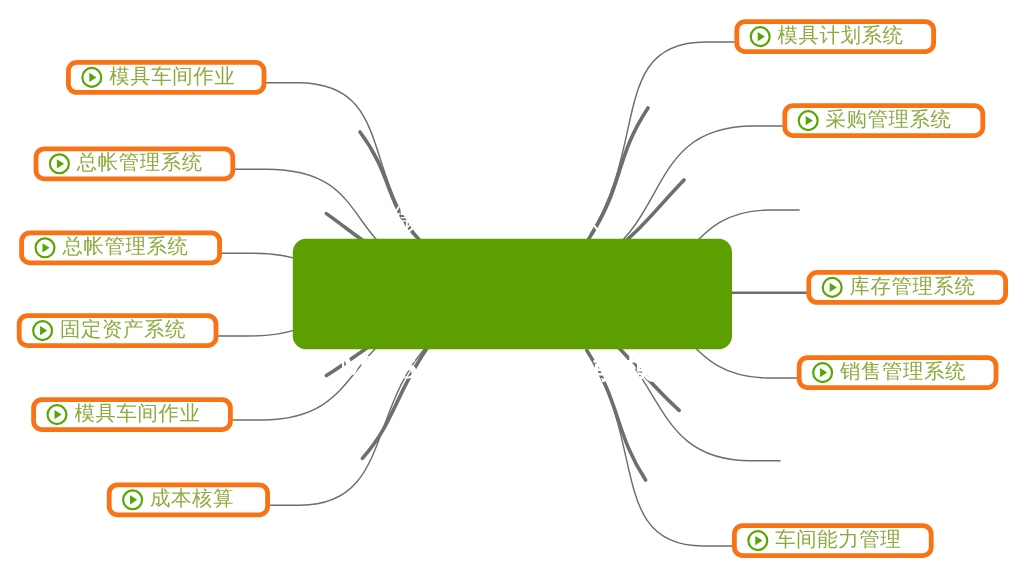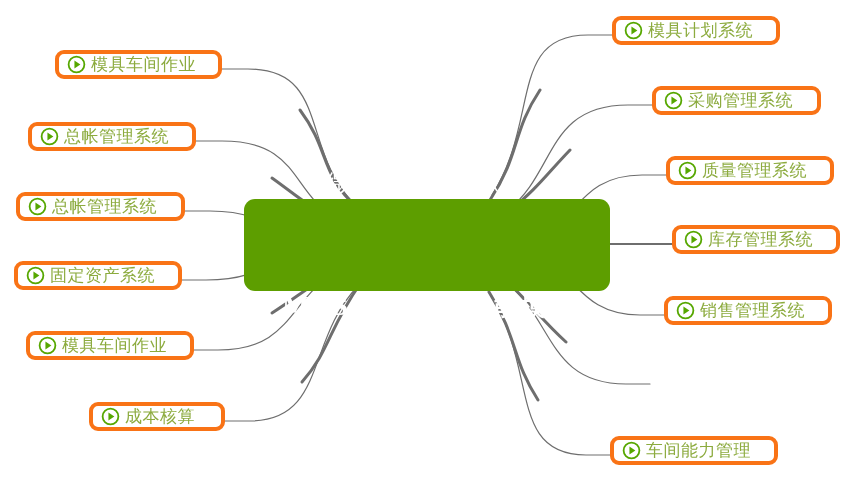--- a/index.html
+++ b/index.html
@@ -185,27 +185,20 @@
   </div>
 
   <div class="branch-node" style="left:652px; top:86px; width:169px;">
     <svg class="node-icon" viewBox="0 0 20 20">
       <circle cx="10" cy="10" r="8.3" fill="#ffffff" stroke="#56a700" stroke-width="1.9"></circle>
       <path d="M7.8 5.9 L14.1 10 L7.8 14.1 Z" fill="#56a700"></path>
     </svg>
     <span class="node-label">采购管理系统</span>
   </div>
 
-  <div class="branch-node" style="left:666px; top:156px; width:168px;">
-    <svg class="node-icon" viewBox="0 0 20 20">
-      <circle cx="10" cy="10" r="8.3" fill="#ffffff" stroke="#56a700" stroke-width="1.9"></circle>
-      <path d="M7.8 5.9 L14.1 10 L7.8 14.1 Z" fill="#56a700"></path>
-    </svg>
-    <span class="node-label">质量管理系统</span>
-  </div>
 
   <div class="branch-node" style="left:672px; top:225px; width:168px;">
     <svg class="node-icon" viewBox="0 0 20 20">
       <circle cx="10" cy="10" r="8.3" fill="#ffffff" stroke="#56a700" stroke-width="1.9"></circle>
       <path d="M7.8 5.9 L14.1 10 L7.8 14.1 Z" fill="#56a700"></path>
     </svg>
     <span class="node-label">库存管理系统</span>
   </div>
 
   <div class="branch-node" style="left:664px; top:296px; width:168px;">

